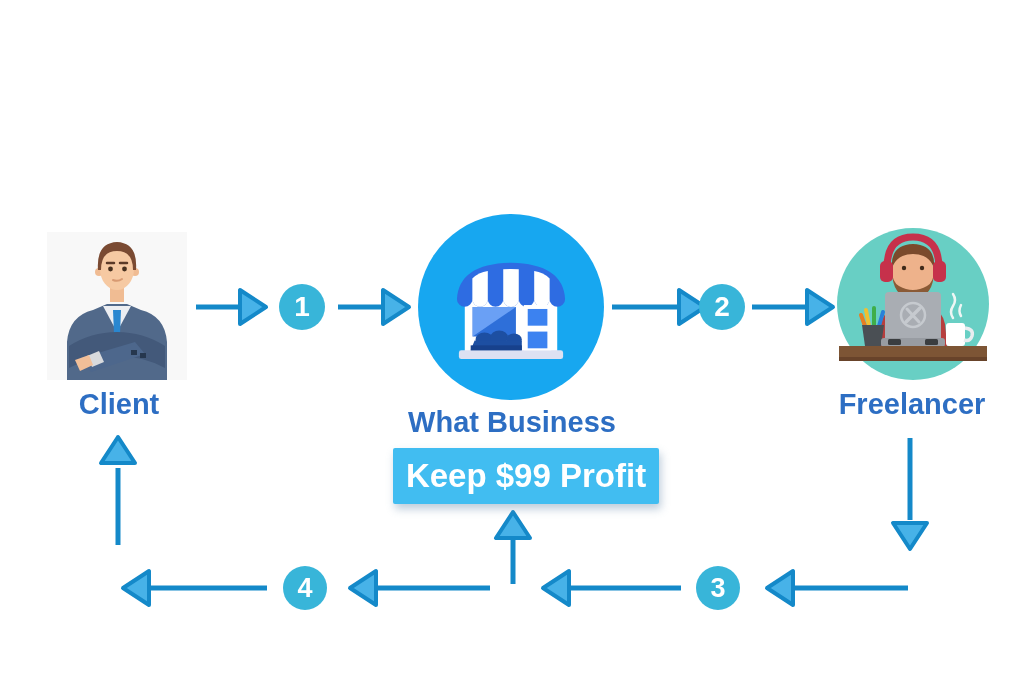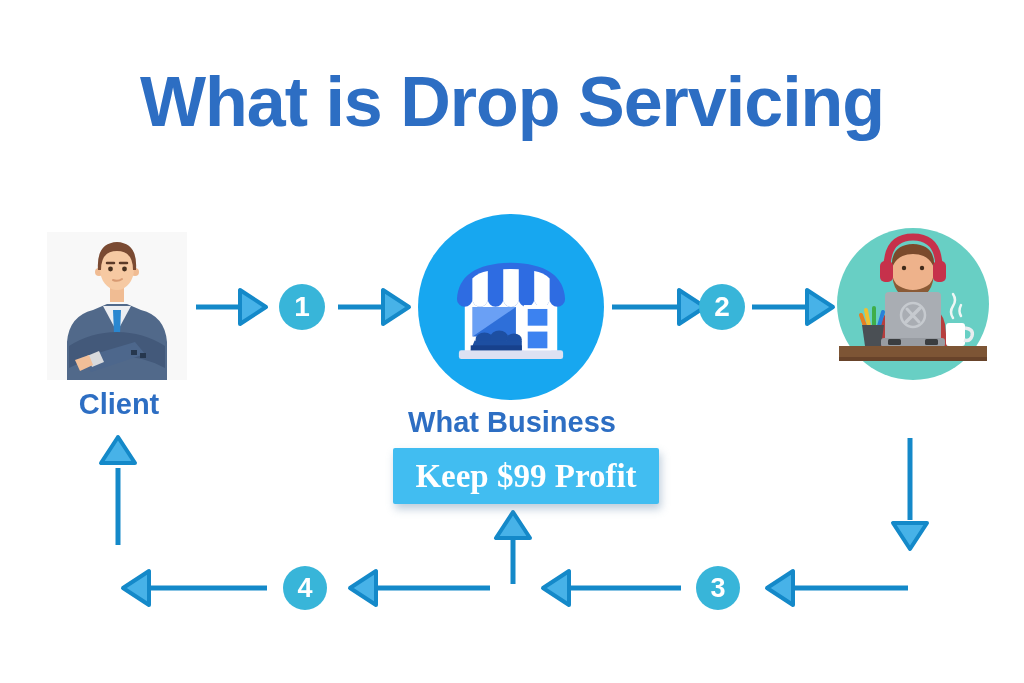--- a/index.html
+++ b/index.html
@@ -30,40 +30,38 @@
   }
   .label-client{left:29px;top:388px;width:180px;}
   .label-business{left:382px;top:406px;width:260px;}
   .label-freelancer{left:812px;top:388px;width:200px;}
   .badge{
     position:absolute;left:393px;top:448px;width:266px;height:56px;border-radius:2px;
     background:var(--badge-bg,#41bdf1);color:var(--badge-text,#fff);
     display:flex;align-items:center;justify-content:center;
     font-size:33px;font-weight:bold;
     box-shadow:2px 5px 8px rgba(110,145,175,.45);
-    font-family:Liberation Serif, serif;
   }
   .step-circle{
     position:absolute;border-radius:50%;
     background:var(--step-circle-bg,#38b5d9);color:var(--step-circle-text,#fff);
     font-weight:bold;text-align:center;
   }
   .step-top{width:46px;height:46px;line-height:46px;font-size:28px;}
   .step-bottom{width:44px;height:44px;line-height:44px;font-size:27px;}
   .step-1{left:279px;top:284px;}
   .step-2{left:699px;top:284px;}
   .step-3{left:696px;top:566px;}
   .step-4{left:283px;top:566px;}
 </style>
 </head>
 <body>
 
 <div class="canvas">
 
-  <h1 class="title">What is Drop Servicing</h1>
 
   <svg class="arrows" viewBox="0 0 1024 683" aria-hidden="true">
     <g>
       <line class="al" x1="196" y1="307" x2="240" y2="307"></line>
       <polygon class="ah" points="266,307 240,290 240,324"></polygon>
     </g>
     <g>
       <line class="al" x1="338" y1="307" x2="382" y2="307"></line>
       <polygon class="ah" points="409,307 383,290 383,324"></polygon>
     </g>
@@ -183,20 +181,21 @@
       <circle cx="80" cy="87" r="12" stroke="#c6cacf" stroke-width="2.5" fill="none"></circle>
       <line x1="73" y1="94" x2="87" y2="80" stroke="#c6cacf" stroke-width="3.5" stroke-linecap="round"></line>
       <line x1="74" y1="81" x2="86" y2="94" stroke="#c6cacf" stroke-width="3" stroke-linecap="round"></line>
       <rect x="48" y="110" width="64" height="9" rx="3" fill="#989ca2"></rect>
       <rect x="55" y="111" width="13" height="6" rx="1.5" fill="#3a3d40"></rect>
       <rect x="92" y="111" width="13" height="6" rx="1.5" fill="#3a3d40"></rect>
       <rect x="6" y="118" width="148" height="11" fill="#7d5535"></rect>
       <rect x="6" y="129" width="148" height="4" fill="#68432a"></rect>
     </svg>
   </div>
+  <div class="node-label label-freelancer">Freelancer</div>
 
   <div class="badge">Keep $99 Profit</div>
 
   <div class="step-circle step-top step-1">1</div>
   <div class="step-circle step-top step-2">2</div>
   <div class="step-circle step-bottom step-3">3</div>
   <div class="step-circle step-bottom step-4">4</div>
 
 </div>
 

